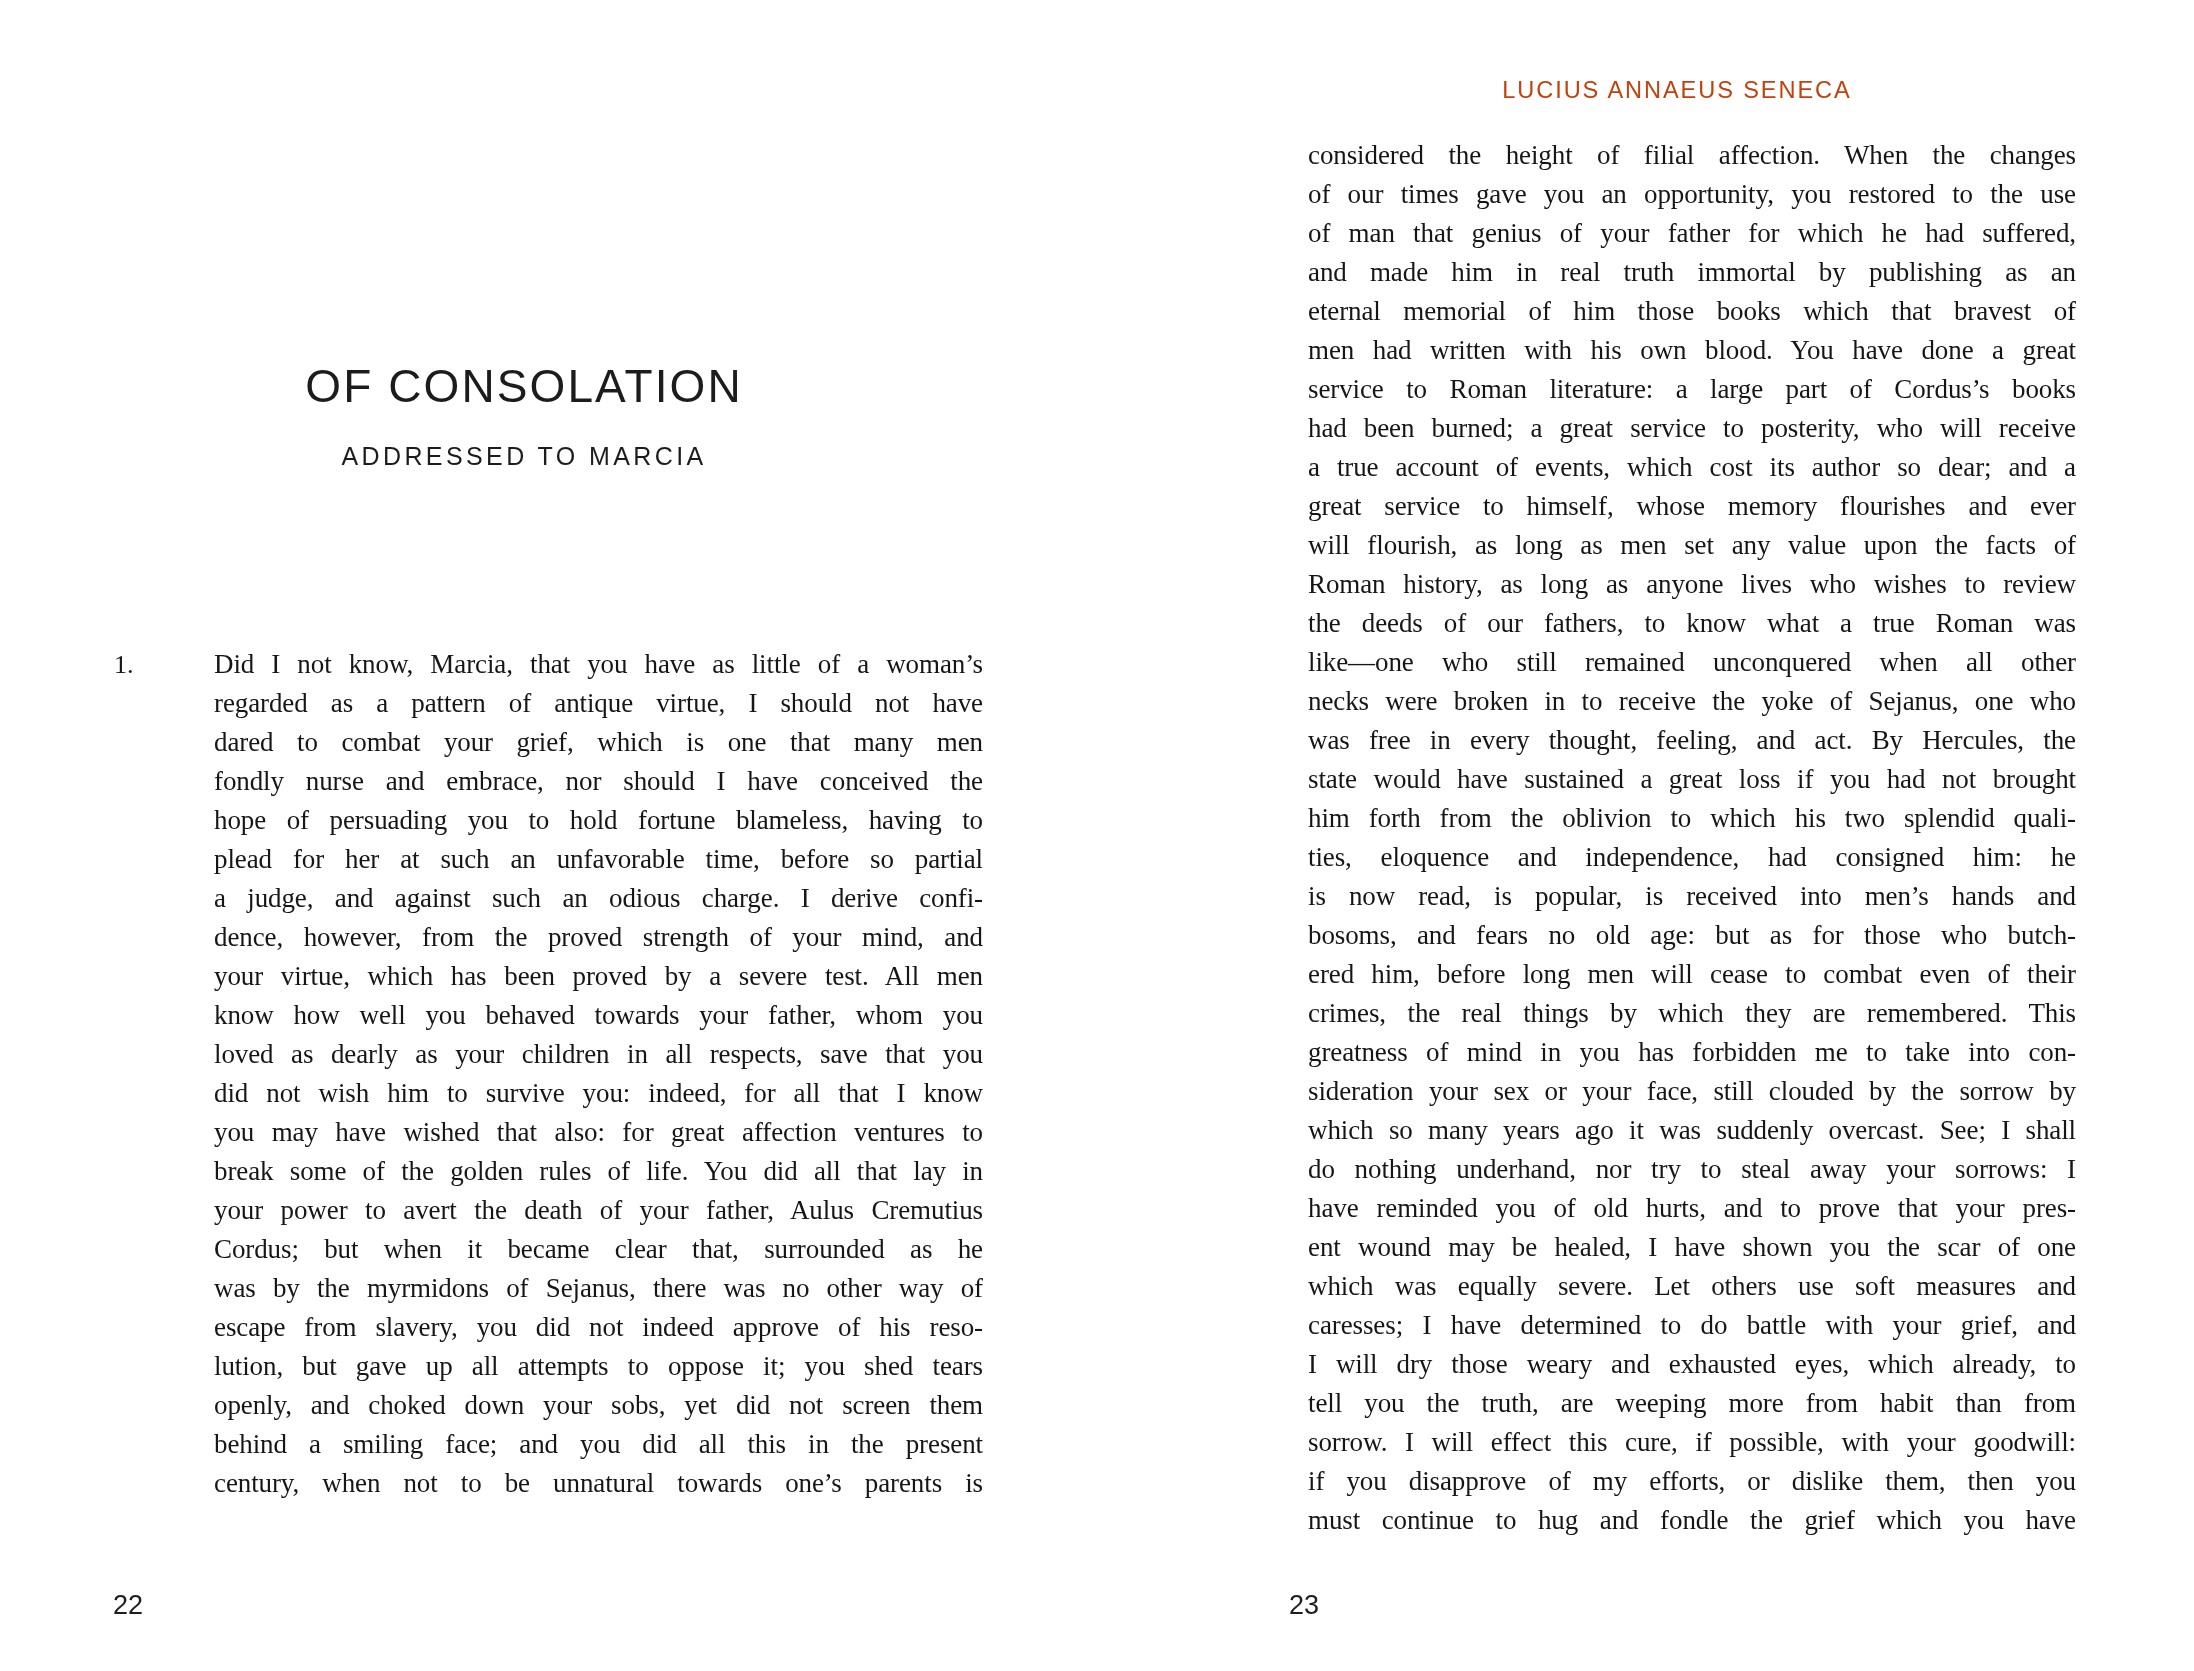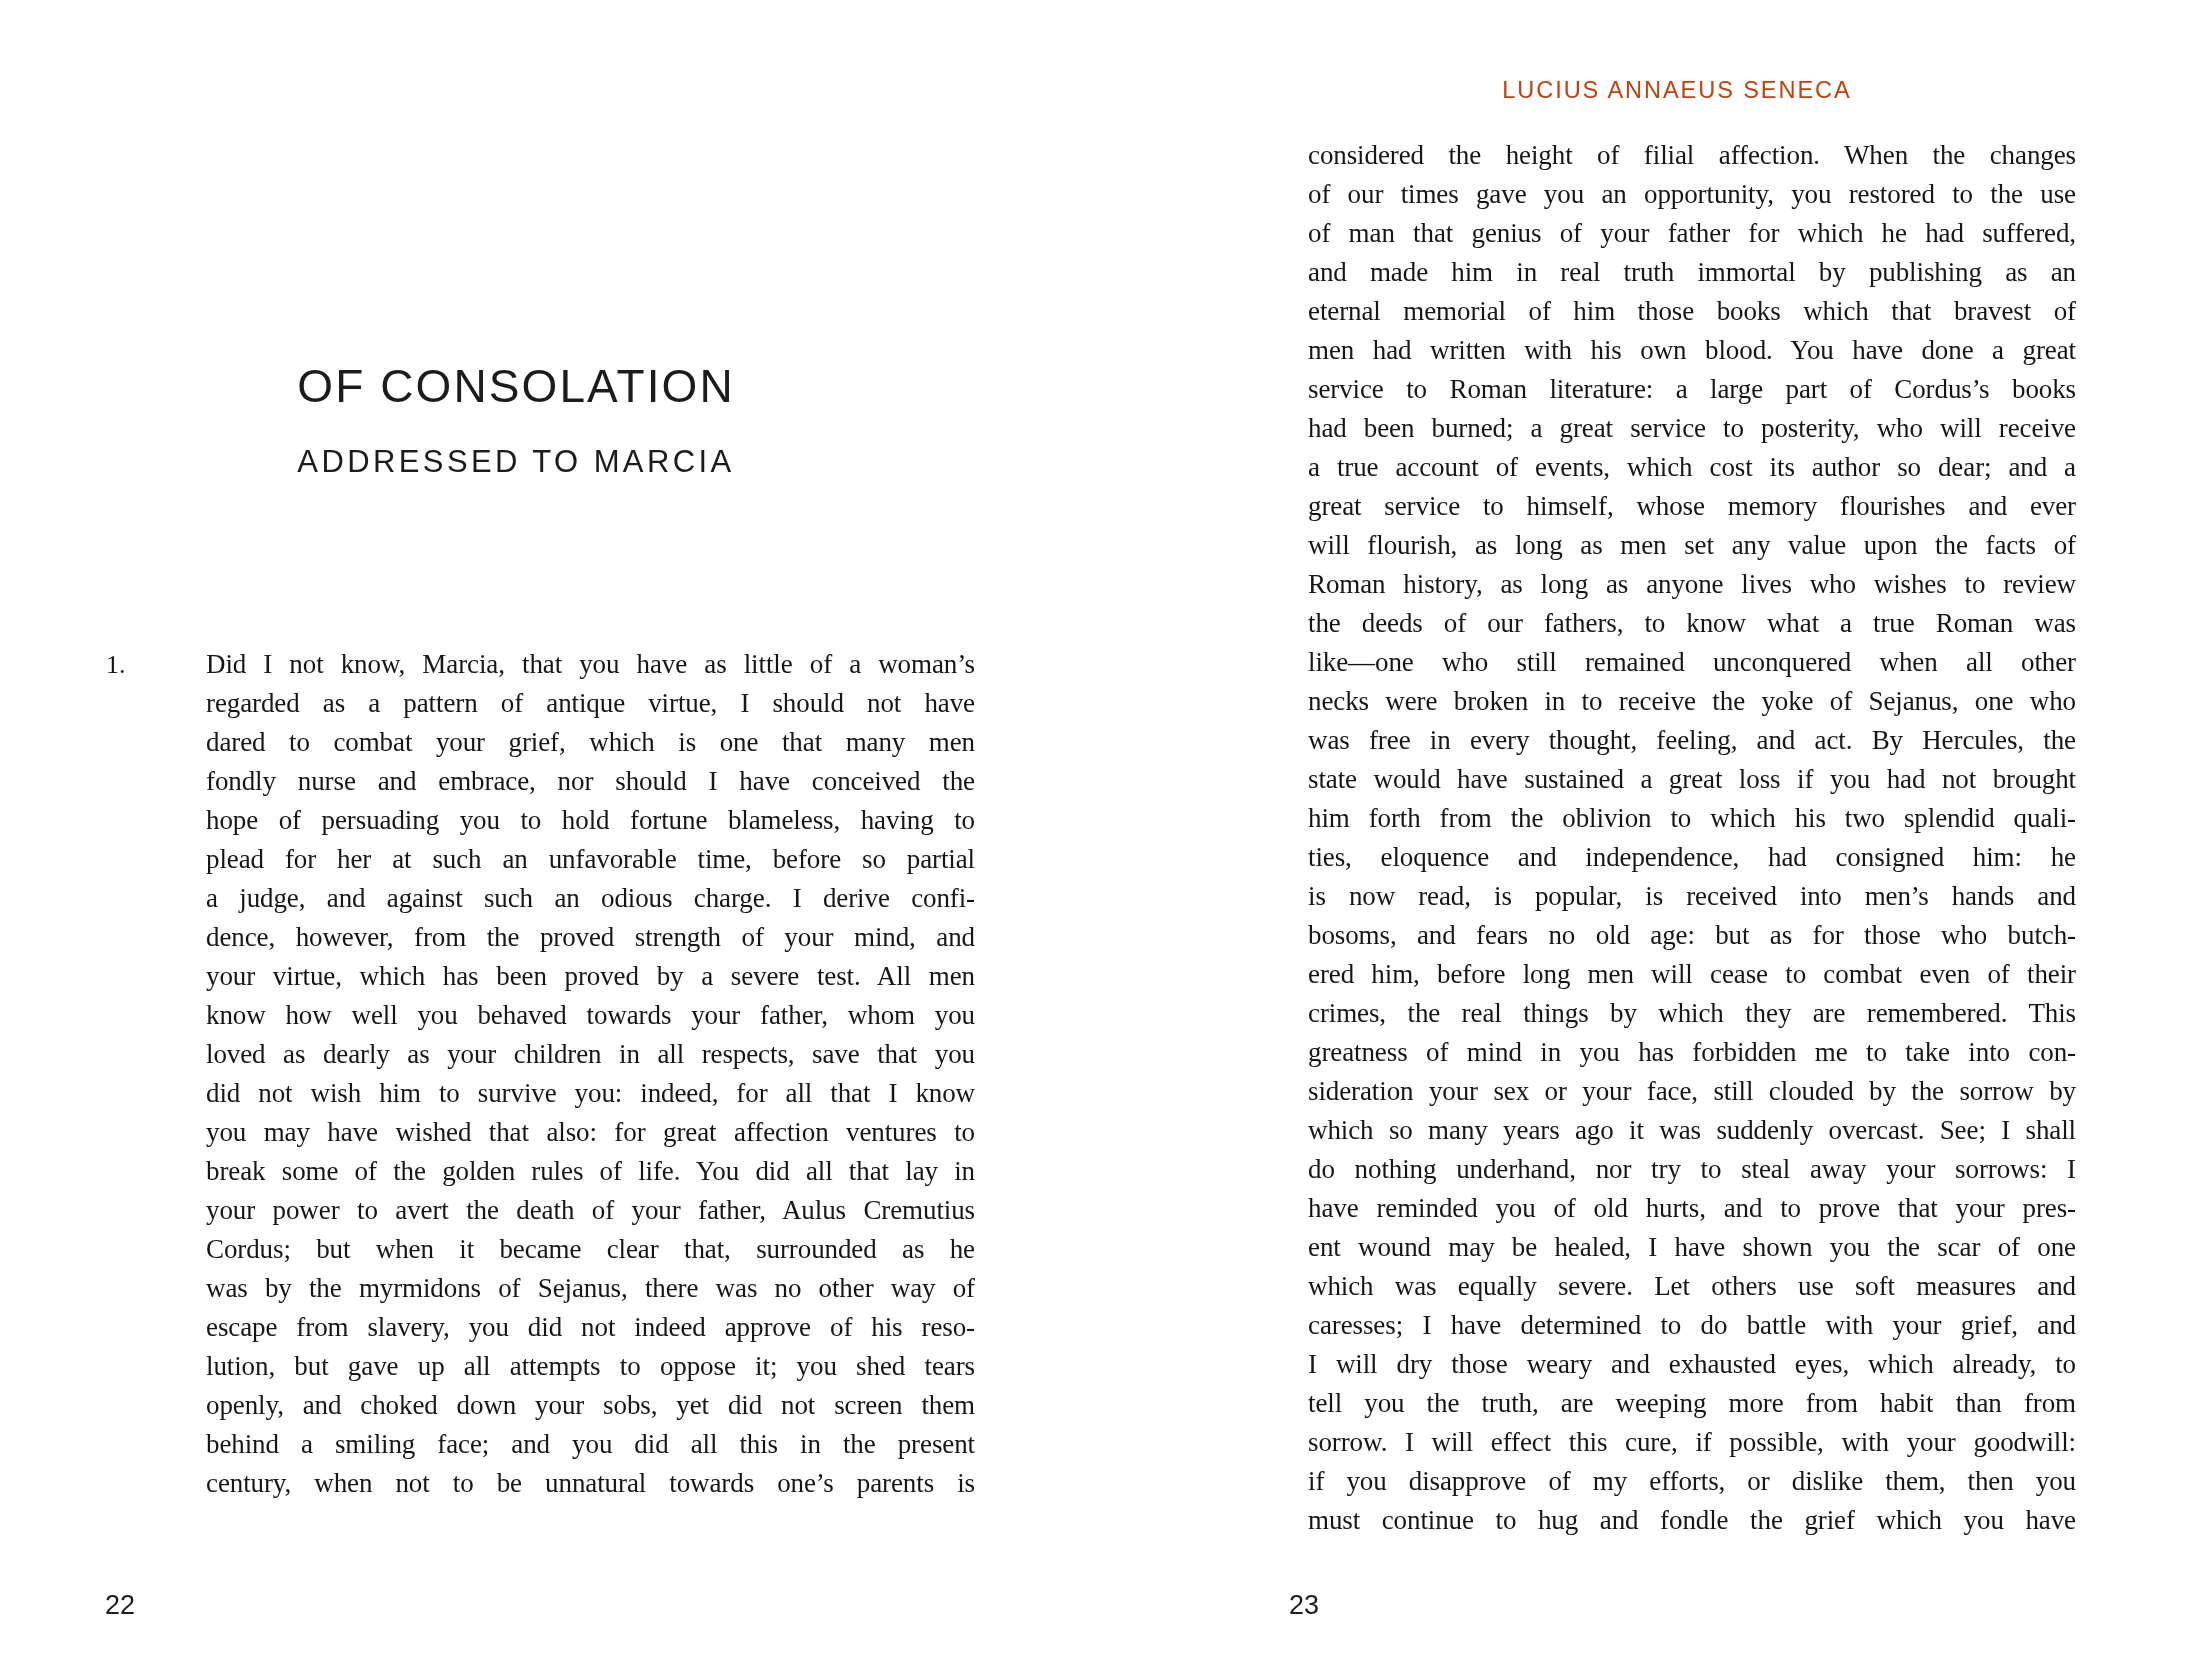--- a/index.html
+++ b/index.html
@@ -6,42 +6,42 @@
   .spread {
     position: relative;
     width: 2194px;
     height: 1672px;
     background: #ffffff;
     overflow: hidden;
     font-family: "Liberation Serif", serif;
     color: #161616;
   }
   .page { position: absolute; top: 0; height: 100%; }
-  .page.left  { left: 0;    width: 1097px; }
+  .page.left  { left: 8px;    width: 1097px; }
   .page.right { left: 1097px; width: 1097px; }
 
   .chapter-title {
     position: absolute;
     left: 105px; top: 331px; width: 822px;
     text-align: center;
     font-family: "Liberation Sans", sans-serif;
     font-weight: 400;
     font-size: 46px;
     line-height: 49px;
     letter-spacing: 2.1px;
     color: #1c1c1c;
     white-space: nowrap;
   }
   .chapter-subtitle {
     position: absolute;
     left: 105px; top: 422px; width: 822px;
     text-align: center;
     font-family: "Liberation Sans", sans-serif;
     font-weight: 400;
-    font-size: 31px;
+    font-size: 25px;
     line-height: 27px;
     letter-spacing: 3.4px;
     color: #1c1c1c;
     white-space: nowrap;
   }
   .running-header {
     position: absolute;
     left: 192px; top: 76px; width: 776px; 
     text-align: center;
     font-family: "Liberation Sans", sans-serif;

